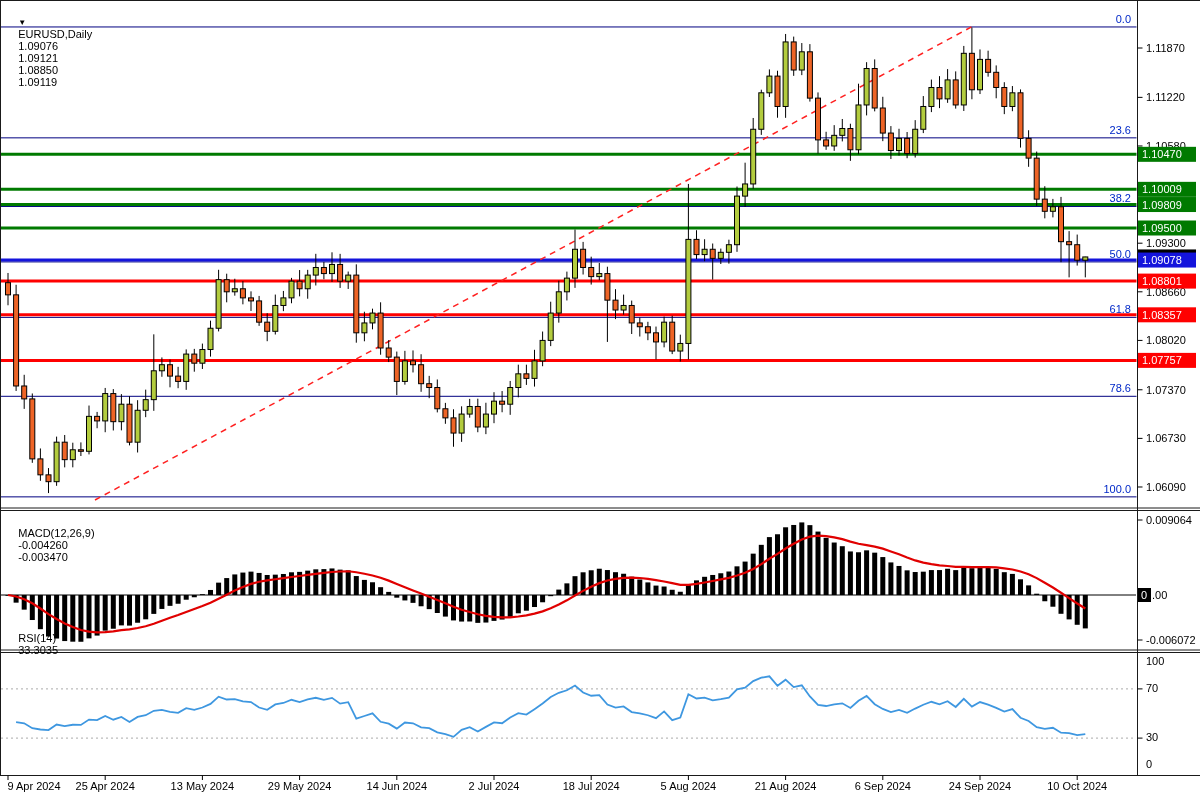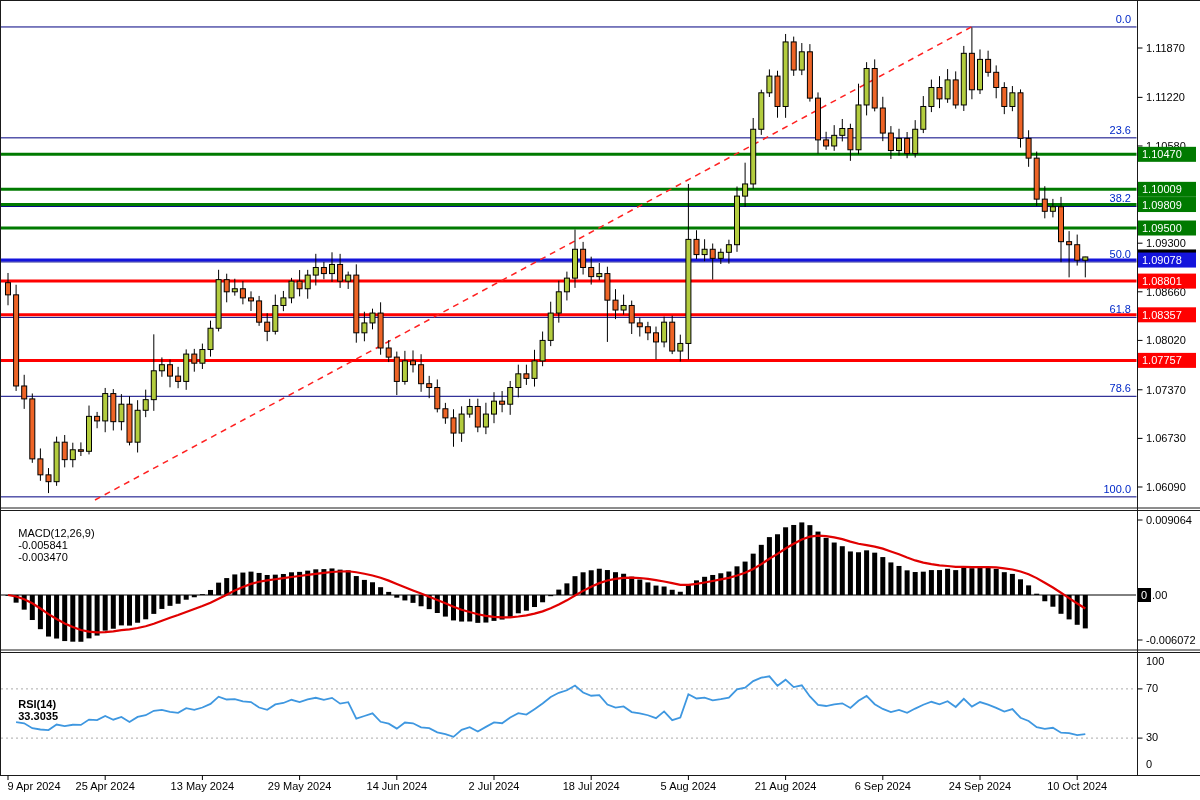--- a/index.html
+++ b/index.html
@@ -5,21 +5,21 @@
   html,body{margin:0;padding:0;background:#ffffff;}
   .chart-window{
     position:relative;width:1200px;height:800px;background:#ffffff;
     font-family:"Liberation Sans","DejaVu Sans",sans-serif;overflow:hidden;
   }
   svg{position:absolute;top:0;left:0;}
   .overlay{position:absolute;font-size:11px;color:#000;white-space:pre;z-index:5;}
   #hdr{top:4px;left:6px;}
   #hdr .tri{font-size:8px;position:relative;top:-1px;margin-right:4px;cursor:pointer;}
   #macdlbl{top:515px;left:6px;}
-  #rsilbl{top:686px;left:6px;font-weight:bold;}
+  #rsilbl{top:620px;left:6px;}
   .sp{margin-right:6px;}
 </style>
 </head>
 <body>
 
 <div class="chart-window">
 
   <svg id="cv" width="1200" height="800">
       <defs>
         <clipPath id="clipMain">
@@ -558,24 +558,32 @@
         <text x="785.5999999999999" y="790" font-size="11" text-anchor="middle" fill="#000000">21 Aug 2024</text>
         <line x1="882.8" y1="775.5" x2="882.8" y2="780" stroke="#000"></line>
         <text x="882.8" y="790" font-size="11" text-anchor="middle" fill="#000000">6 Sep 2024</text>
         <line x1="980" y1="775.5" x2="980" y2="780" stroke="#000"></line>
         <text x="980" y="790" font-size="11" text-anchor="middle" fill="#000000">24 Sep 2024</text>
         <line x1="1077.2" y1="775.5" x2="1077.2" y2="780" stroke="#000"></line>
         <text x="1077.2" y="790" font-size="11" text-anchor="middle" fill="#000000">10 Oct 2024</text>
       </g>
     </svg>
 
+  <div id="hdr" class="overlay">
+    <span class="tri">▼</span>
+    <span class="sp">EURUSD,Daily</span>
+    <span class="sp">1.09076</span>
+    <span class="sp">1.09121</span>
+    <span class="sp">1.08850</span>
+    <span>1.09119</span>
+  </div>
 
   <div id="macdlbl" class="overlay">
     <span class="sp">MACD(12,26,9)</span>
-    <span class="sp">-0.005841</span>
+    <span class="sp">-0.004260</span>
     <span>-0.003470</span>
   </div>
 
   <div id="rsilbl" class="overlay">
     <span class="sp">RSI(14)</span>
     <span>33.3035</span>
   </div>
 
 </div>
 

